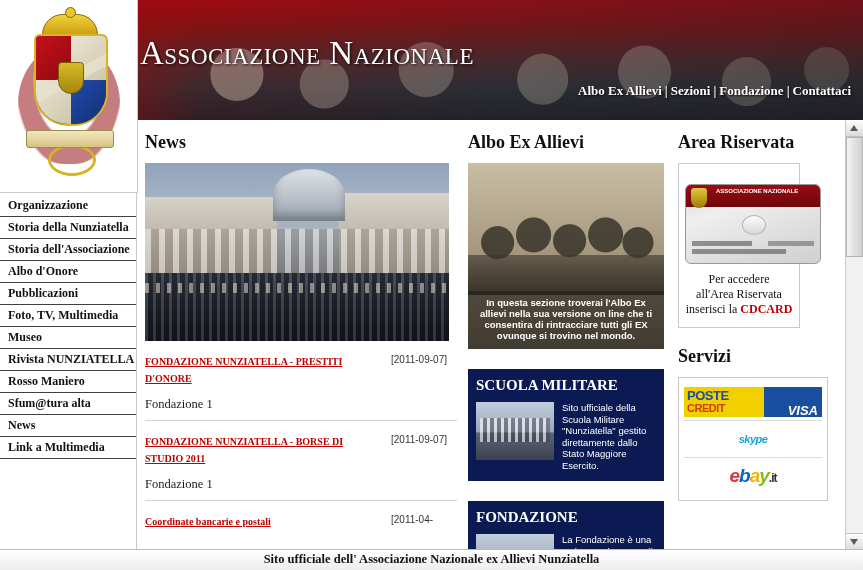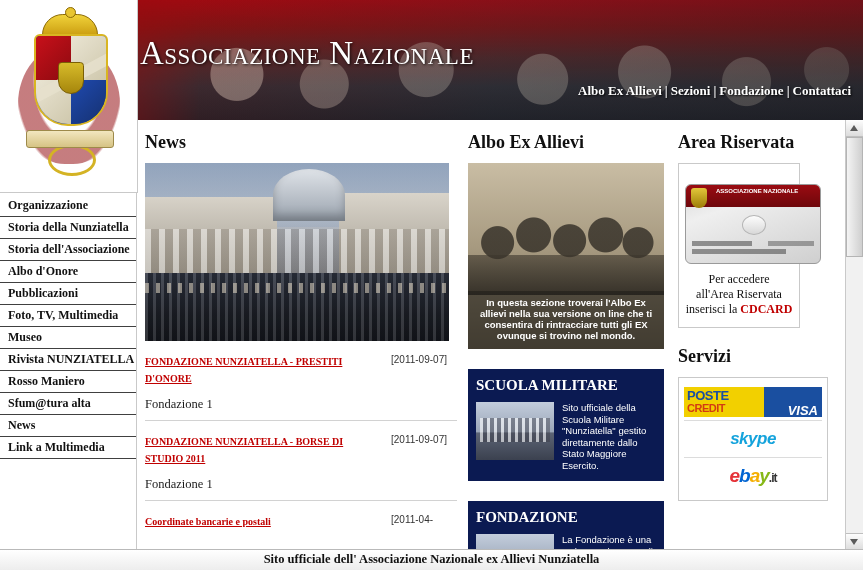--- a/index.html
+++ b/index.html
@@ -496,21 +496,21 @@
   .logo-poste .w2 {
     position:absolute; left: 3px; top: 15px;
     color: #d23b12; font-weight: bold; font-size: 11px; letter-spacing: -0.5px;
   }
   .logo-poste .w3 {
     position:absolute; right: 4px; top: 16px;
     color: #ffffff; font-style: italic; font-weight: bold; font-size: 13px;
   }
   .logo-skype {
     font-family: "Liberation Sans", sans-serif;
-    font-size: 17px;
+    font-size: 11px;
     color: #14a3dc;
     font-weight: bold;
     font-style: italic;
     letter-spacing: -0.5px;
   }
   .logo-ebay {
     font-family: "Liberation Sans", sans-serif;
     font-size: 19px;
     font-weight: bold;
     font-style: italic;

